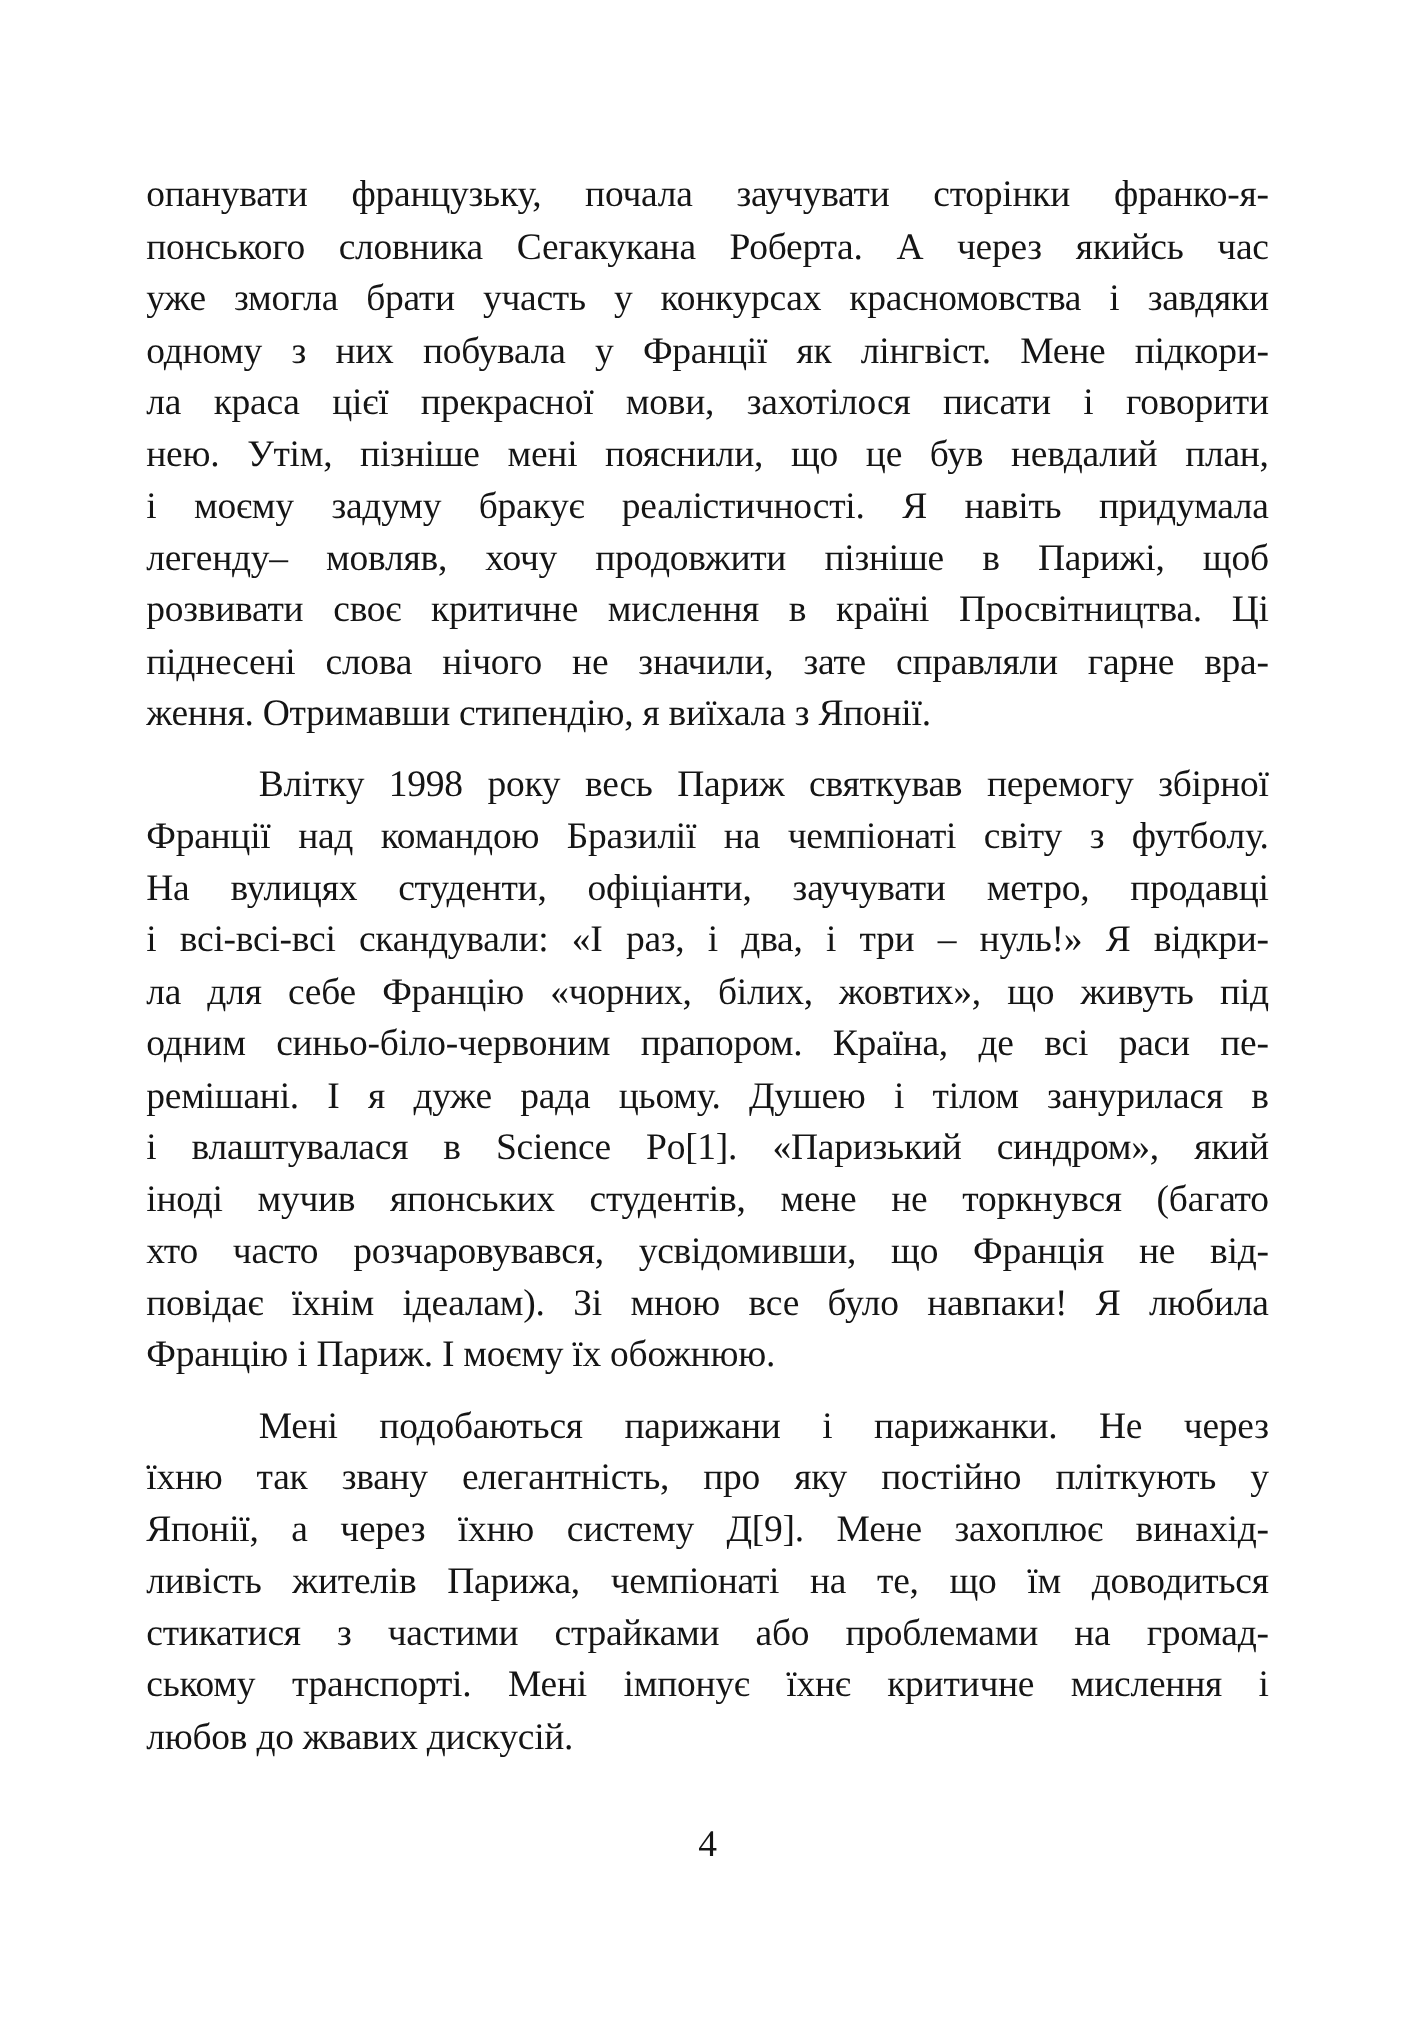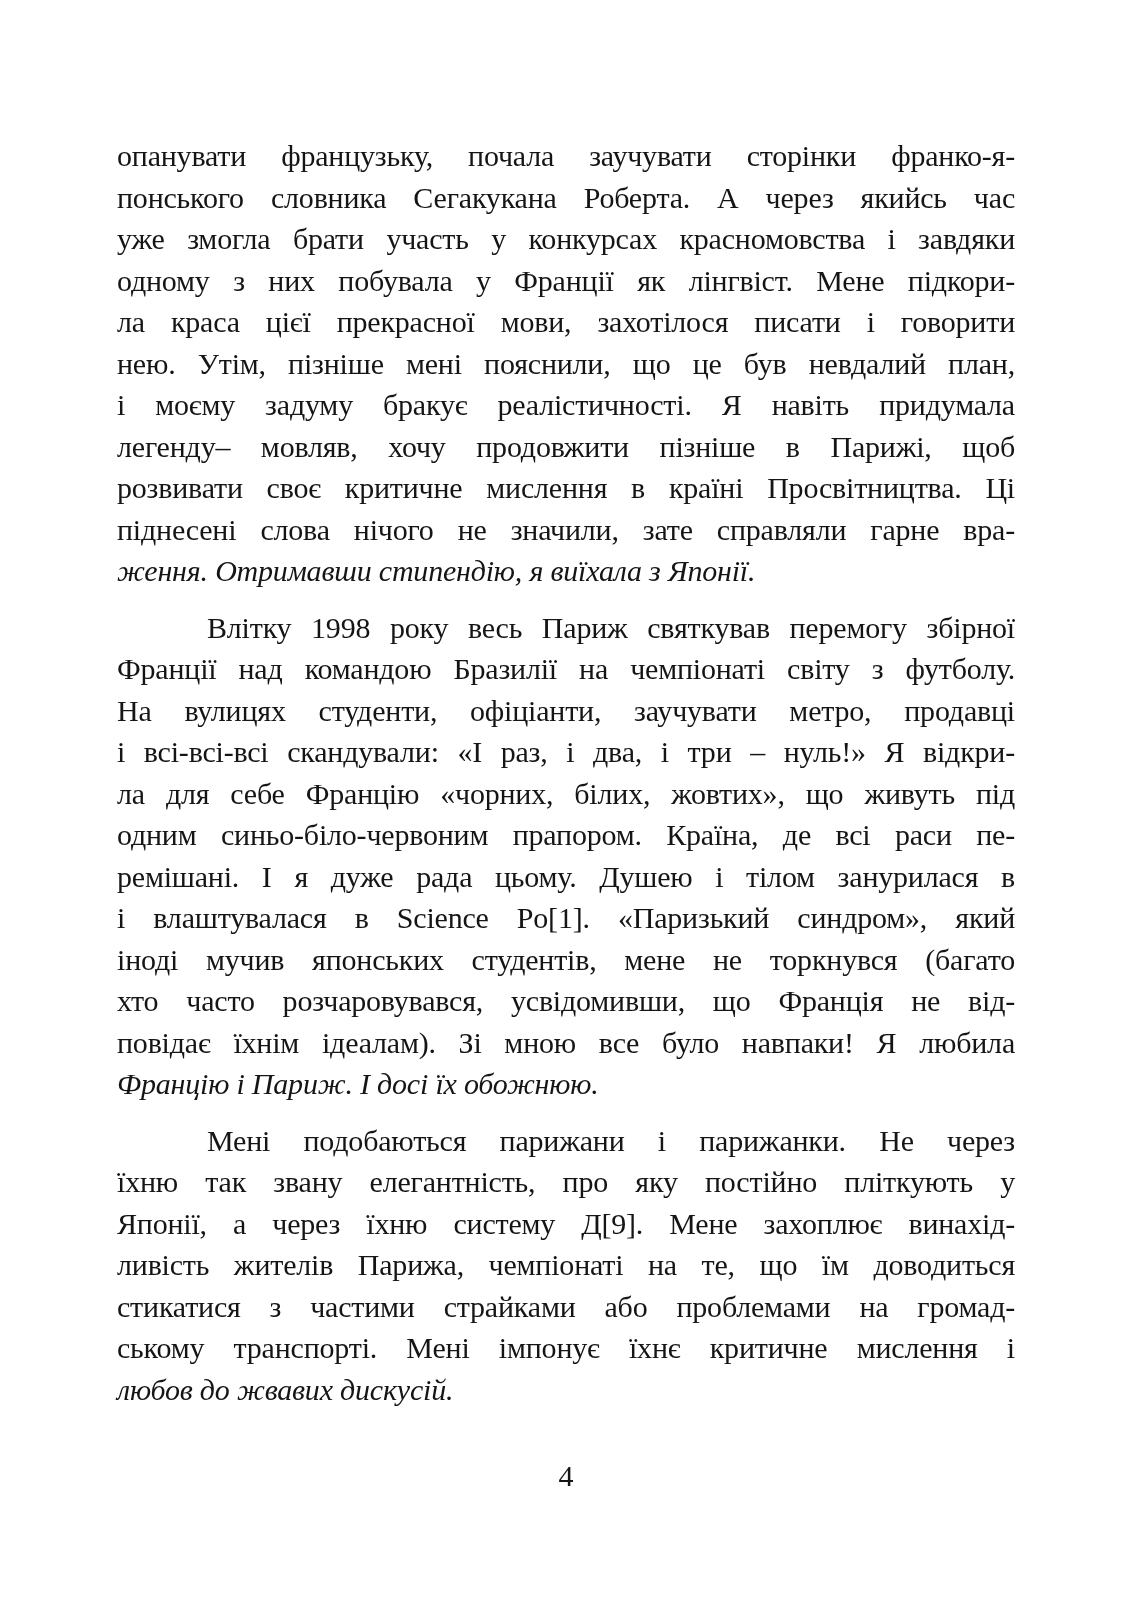--- a/index.html
+++ b/index.html
@@ -27,21 +27,20 @@
   .para + .para {
     margin-top: 15px;
   }
   .line {
     text-align: justify;
     text-align-last: justify;
     white-space: normal;
   }
   .line.last {
     text-align-last: left;
-    font-style: italic;
   }
   .line.indent {
     text-indent: 90px;
   }
   .page-number {
     margin-top: 45px;
     text-align: center;
   }
 </style>
 </head>
@@ -67,21 +66,21 @@
         <div class="line">Франції над командою Бразилії на чемпіонаті світу з футболу.</div>
         <div class="line">На вулицях студенти, офіціанти, заучувати метро, продавці</div>
         <div class="line">і всі-всі-всі скандували: «І раз, і два, і три – нуль!» Я відкри-</div>
         <div class="line">ла для себе Францію «чорних, білих, жовтих», що живуть під</div>
         <div class="line">одним синьо-біло-червоним прапором. Країна, де всі раси пе-</div>
         <div class="line">ремішані. І я дуже рада цьому. Душею і тілом занурилася в</div>
         <div class="line">і влаштувалася в Science Po[1]. «Паризький синдром», який</div>
         <div class="line">іноді мучив японських студентів, мене не торкнувся (багато</div>
         <div class="line">хто часто розчаровувався, усвідомивши, що Франція не від-</div>
         <div class="line">повідає їхнім ідеалам). Зі мною все було навпаки! Я любила</div>
-        <div class="line last">Францію і Париж. І досі їх обожнюю.</div>
+        <div class="line last">Францію і Париж. І моєму їх обожнюю.</div>
       </div>
       <div class="para">
         <div class="line indent">Мені подобаються парижани і парижанки. Не через</div>
         <div class="line">їхню так звану елегантність, про яку постійно пліткують у</div>
         <div class="line">Японії, а через їхню систему Д[9]. Мене захоплює винахід-</div>
         <div class="line">ливість жителів Парижа, чемпіонаті на те, що їм доводиться</div>
         <div class="line">стикатися з частими страйками або проблемами на громад-</div>
         <div class="line">ському транспорті. Мені імпонує їхнє критичне мислення і</div>
         <div class="line last">любов до жвавих дискусій.</div>
       </div>

